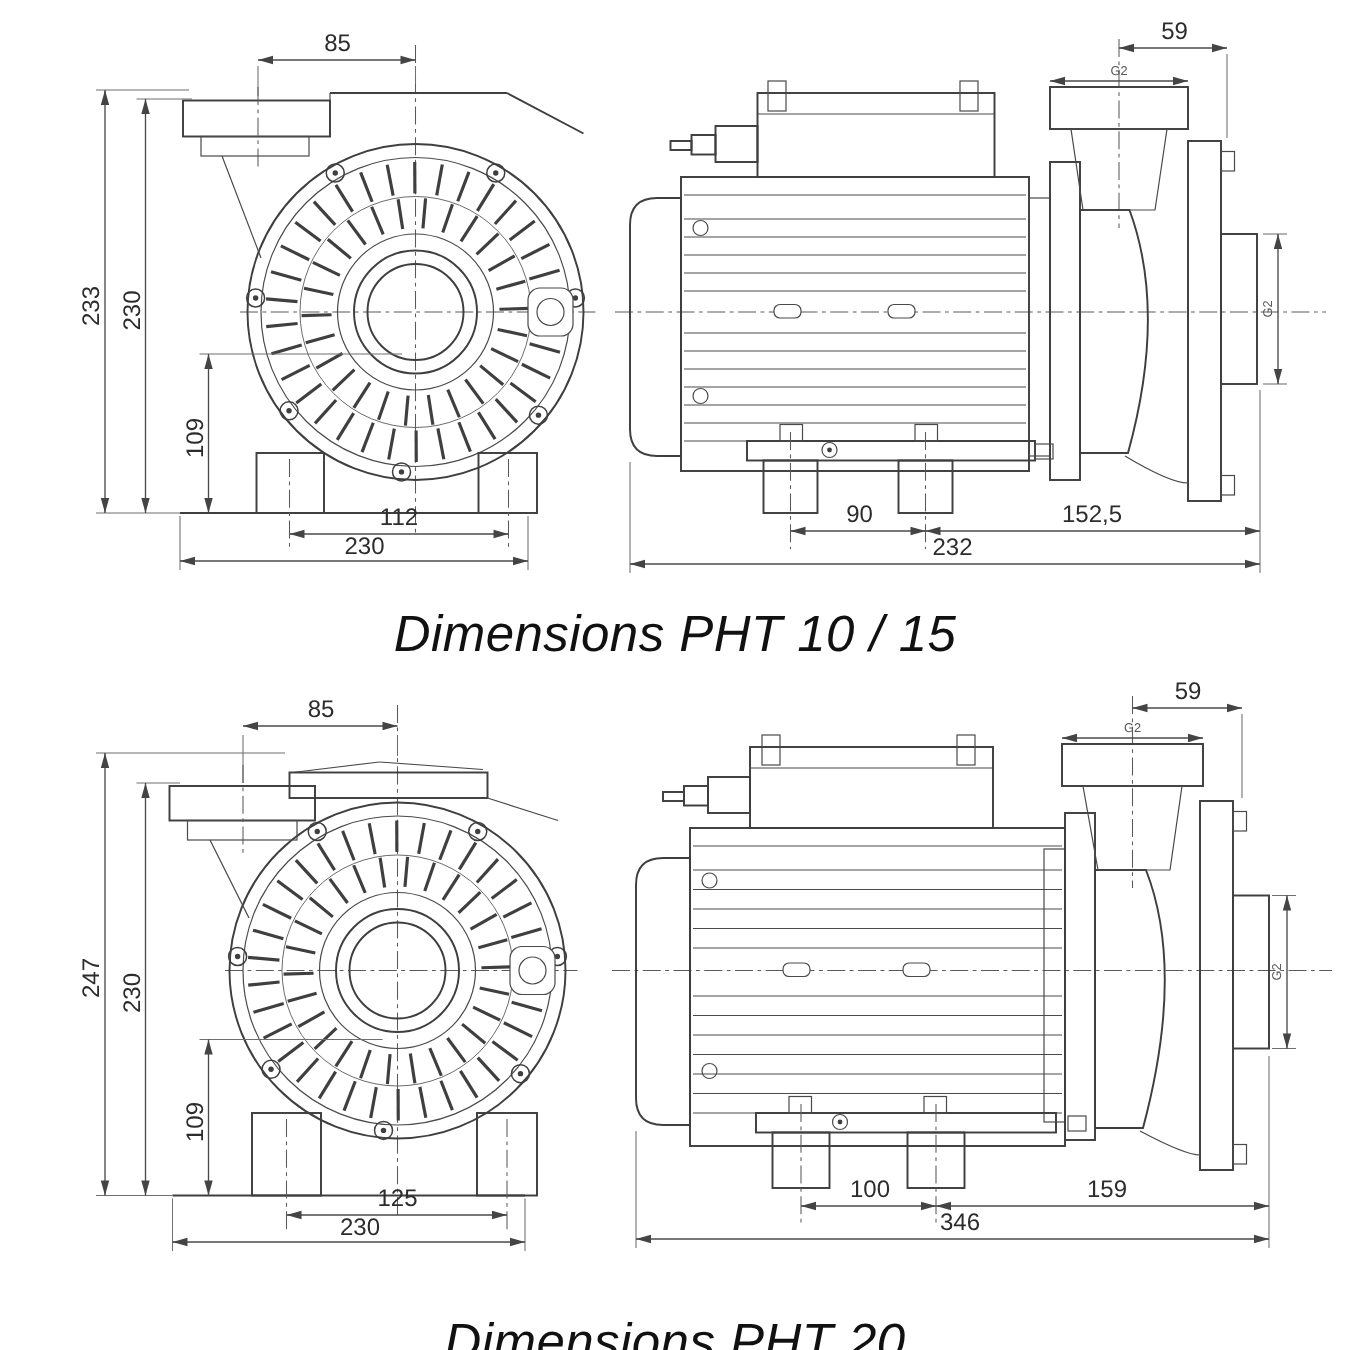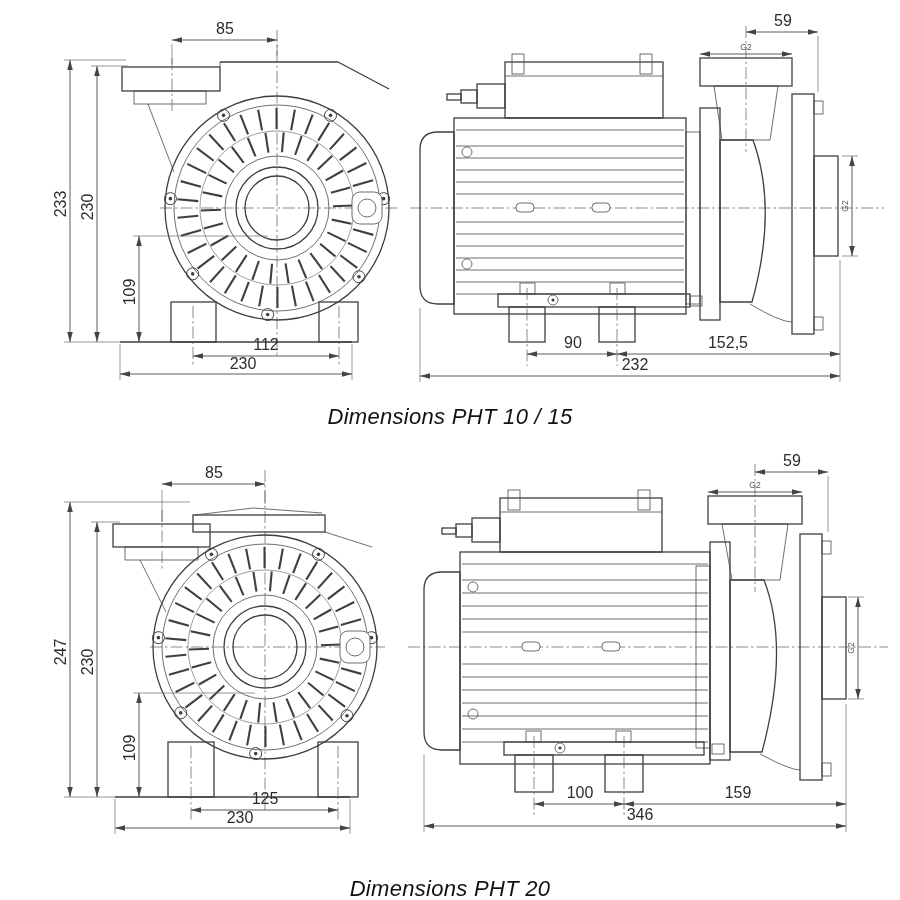--- a/index.html
+++ b/index.html
@@ -2,21 +2,21 @@
 <html><head>
 <meta charset="utf-8">
 <style>
   html,body{margin:0;padding:0;background:#ffffff;}
   #stage{position:relative;width:900px;height:900px;background:#ffffff;overflow:hidden;
          font-family:"Liberation Sans",sans-serif;}
   .fig{position:absolute;left:0;width:900px;}
   #fig1{top:0;height:452px;}
   #fig2{top:452px;height:448px;}
   .fig svg{display:block;}
-  .figtitle{width:900px;text-align:center;font-style:italic;font-size:22px;
+  .figtitle{width:900px;text-align:center;font-style:italic;font-size:34px;
             color:#111;letter-spacing:.3px;font-family:"Liberation Sans",sans-serif;}
   #fig1 .figtitle{margin-top:6px;}
   #fig2 .figtitle{margin-top:24px;}
   
   .ol{fill:none;stroke:#3f3f3f;stroke-width:1.3;}
   .tl{fill:none;stroke:#4a4a4a;stroke-width:0.8;}
   .t6{fill:none;stroke:#5a5a5a;stroke-width:0.6;}
   .cl{fill:none;stroke:#5a5a5a;stroke-width:0.7;stroke-dasharray:12 3 2.5 3;}
   .dim{stroke:#4a4a4a;stroke-width:0.9;}
   .ext{stroke:#6e6e6e;stroke-width:0.7;}

